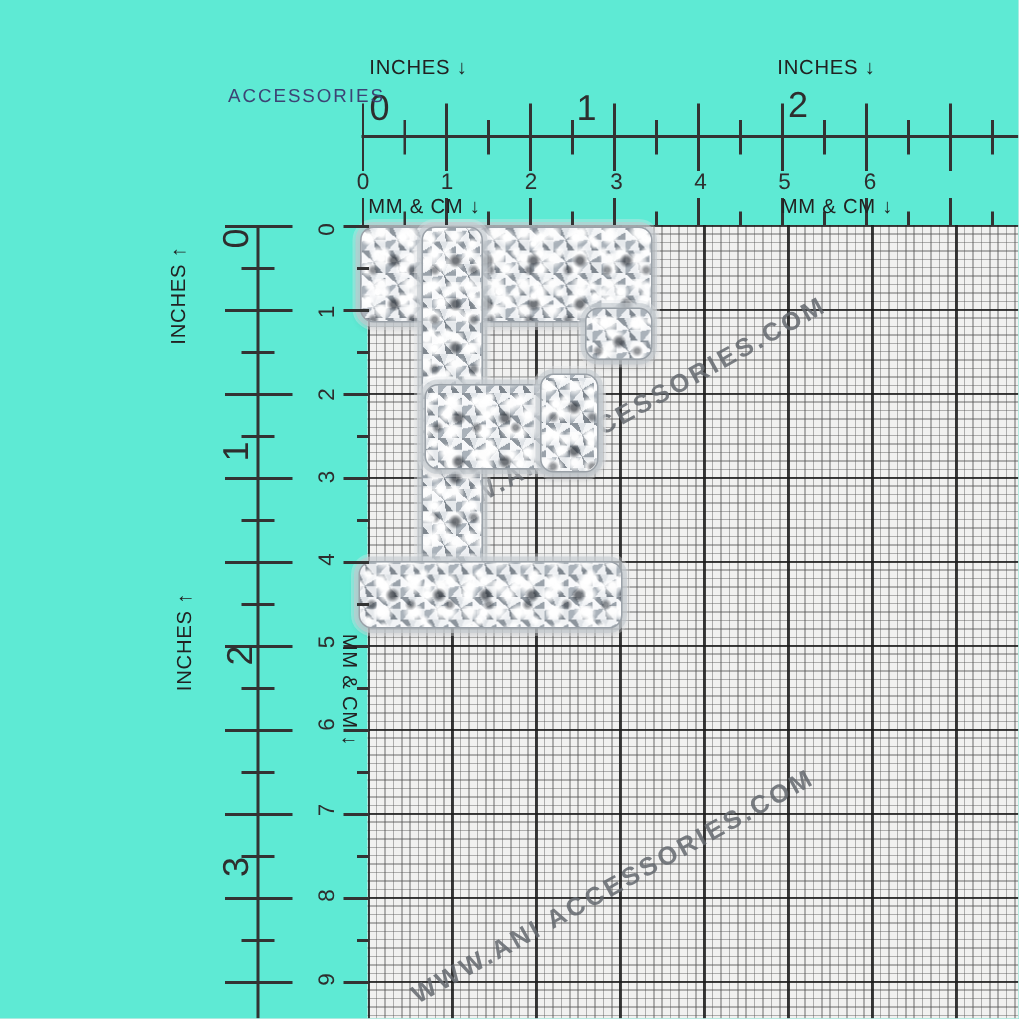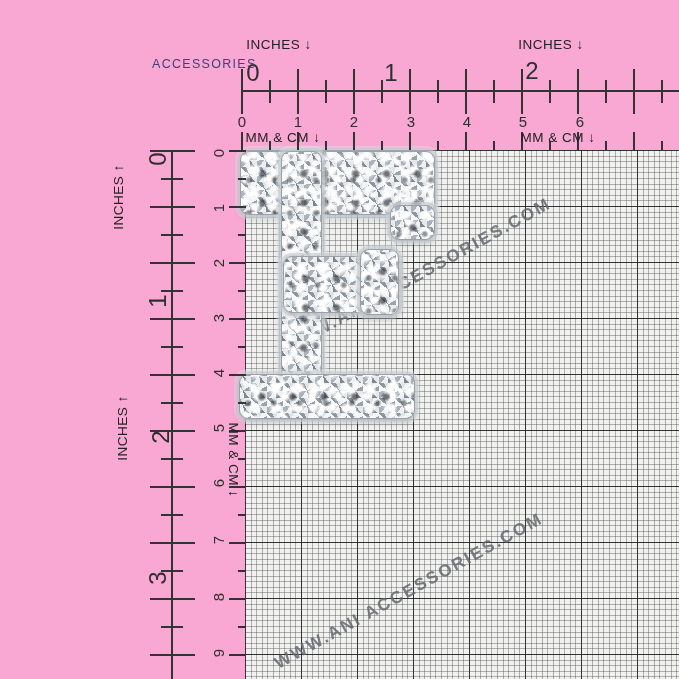--- a/index.html
+++ b/index.html
@@ -1,18 +1,18 @@
 <!DOCTYPE html>
 <html><head>
 <meta charset="utf-8">
 <style>
   html,body{margin:0;padding:0;background:#e9e9e9;}
   #stage{
     position:relative;width:679px;height:679px;overflow:hidden;
-    background:#f9a8d4;
+    background:#5eead4;
     font-family:"Liberation Sans", sans-serif;
     color:#2e2e2e;
   }
   
   .grid{
     position:absolute;left:245px;top:150px;right:0;bottom:0;z-index:1;
     background-color:#f1f1f0;
     background-image:
       repeating-linear-gradient(to right, rgba(25,25,25,.82) 0 1.4px, transparent 1.4px 56px),
       repeating-linear-gradient(to bottom, rgba(25,25,25,.82) 0 1.4px, transparent 1.4px 56px),

